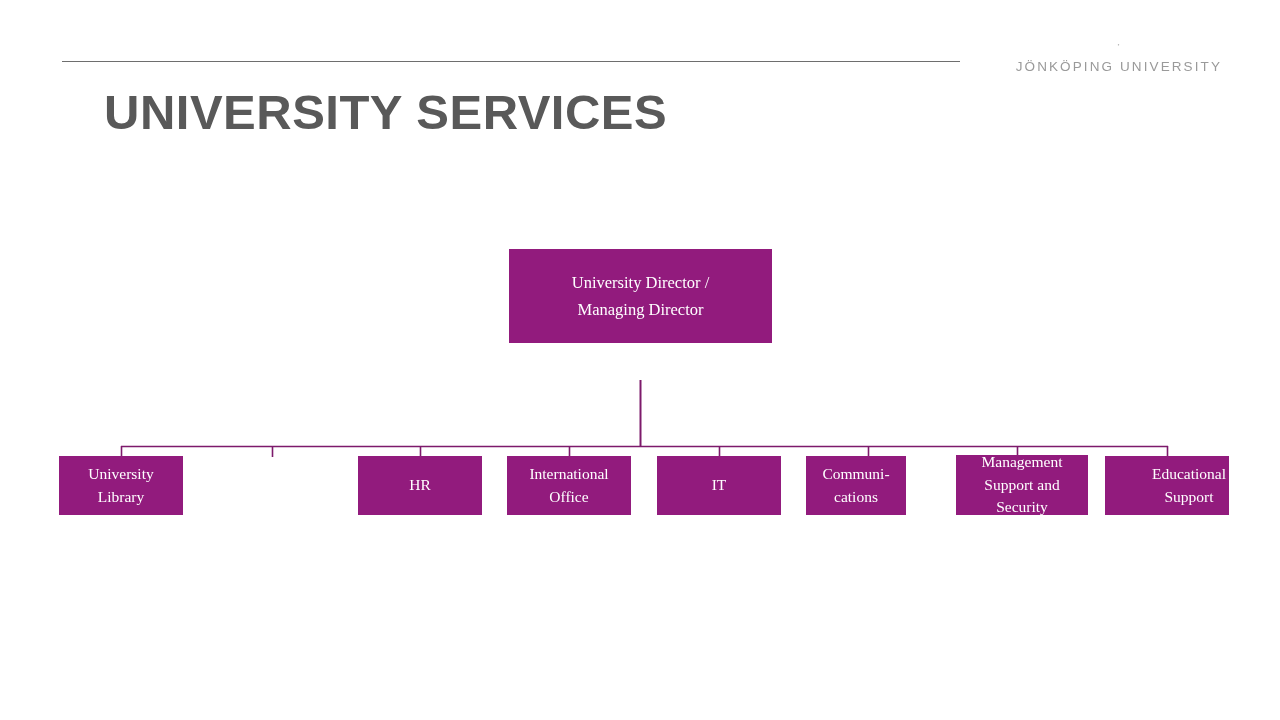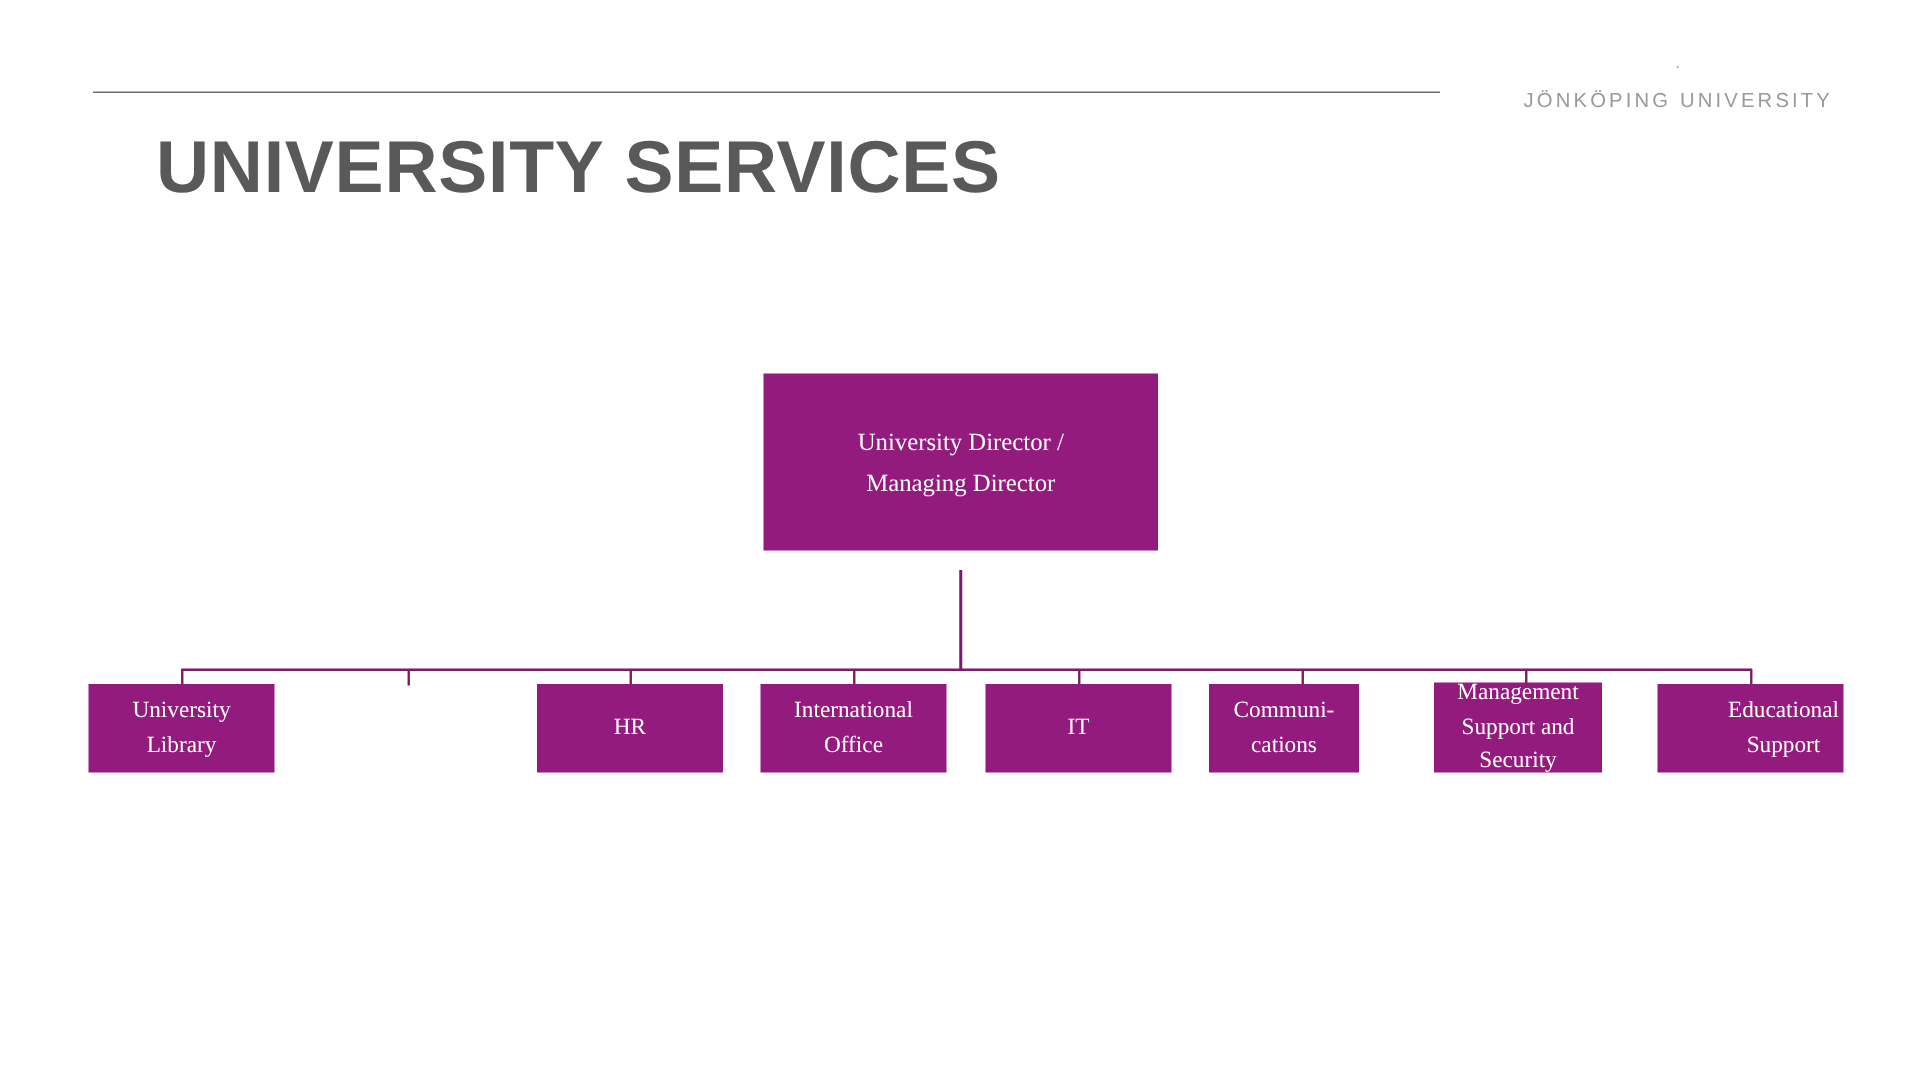--- a/index.html
+++ b/index.html
@@ -98,21 +98,21 @@
     align-items: center;
     justify-content: center;
     text-align: center;
     box-sizing: border-box;
   }
 
   #node-root {
     left: 509px;
     top: 249px;
     width: 263px;
-    height: 118px;
+    height: 94px;
     font-size: 16.5px;
     line-height: 27px;
   }
 
   .node-leaf {
     font-size: 15.5px;
     line-height: 22.5px;
     padding: 2px 4px;
   }
 
@@ -179,21 +179,21 @@
 
     <div class="node node-leaf" style="left:657px; top:456px; width:124px; height:59px;">
       <span class="node-text">IT</span>
     </div>
 
     <div class="node node-leaf" style="left:806px; top:456px; width:100px; height:59px;">
       <span class="node-text">Communi-
 cations</span>
     </div>
 
-    <div class="node node-leaf" style="left:956px; top:455px; width:112px; height:60px;">
+    <div class="node node-leaf" style="left:956px; top:455px; width:132px; height:60px;">
       <span class="node-text">Management
 Support and
 Security</span>
     </div>
 
     <div class="node node-leaf" style="left:1105px; top:456px; width:124px; height:59px;padding-left:48px;">
       <span class="node-text">Educational
 Support</span>
     </div>
 

